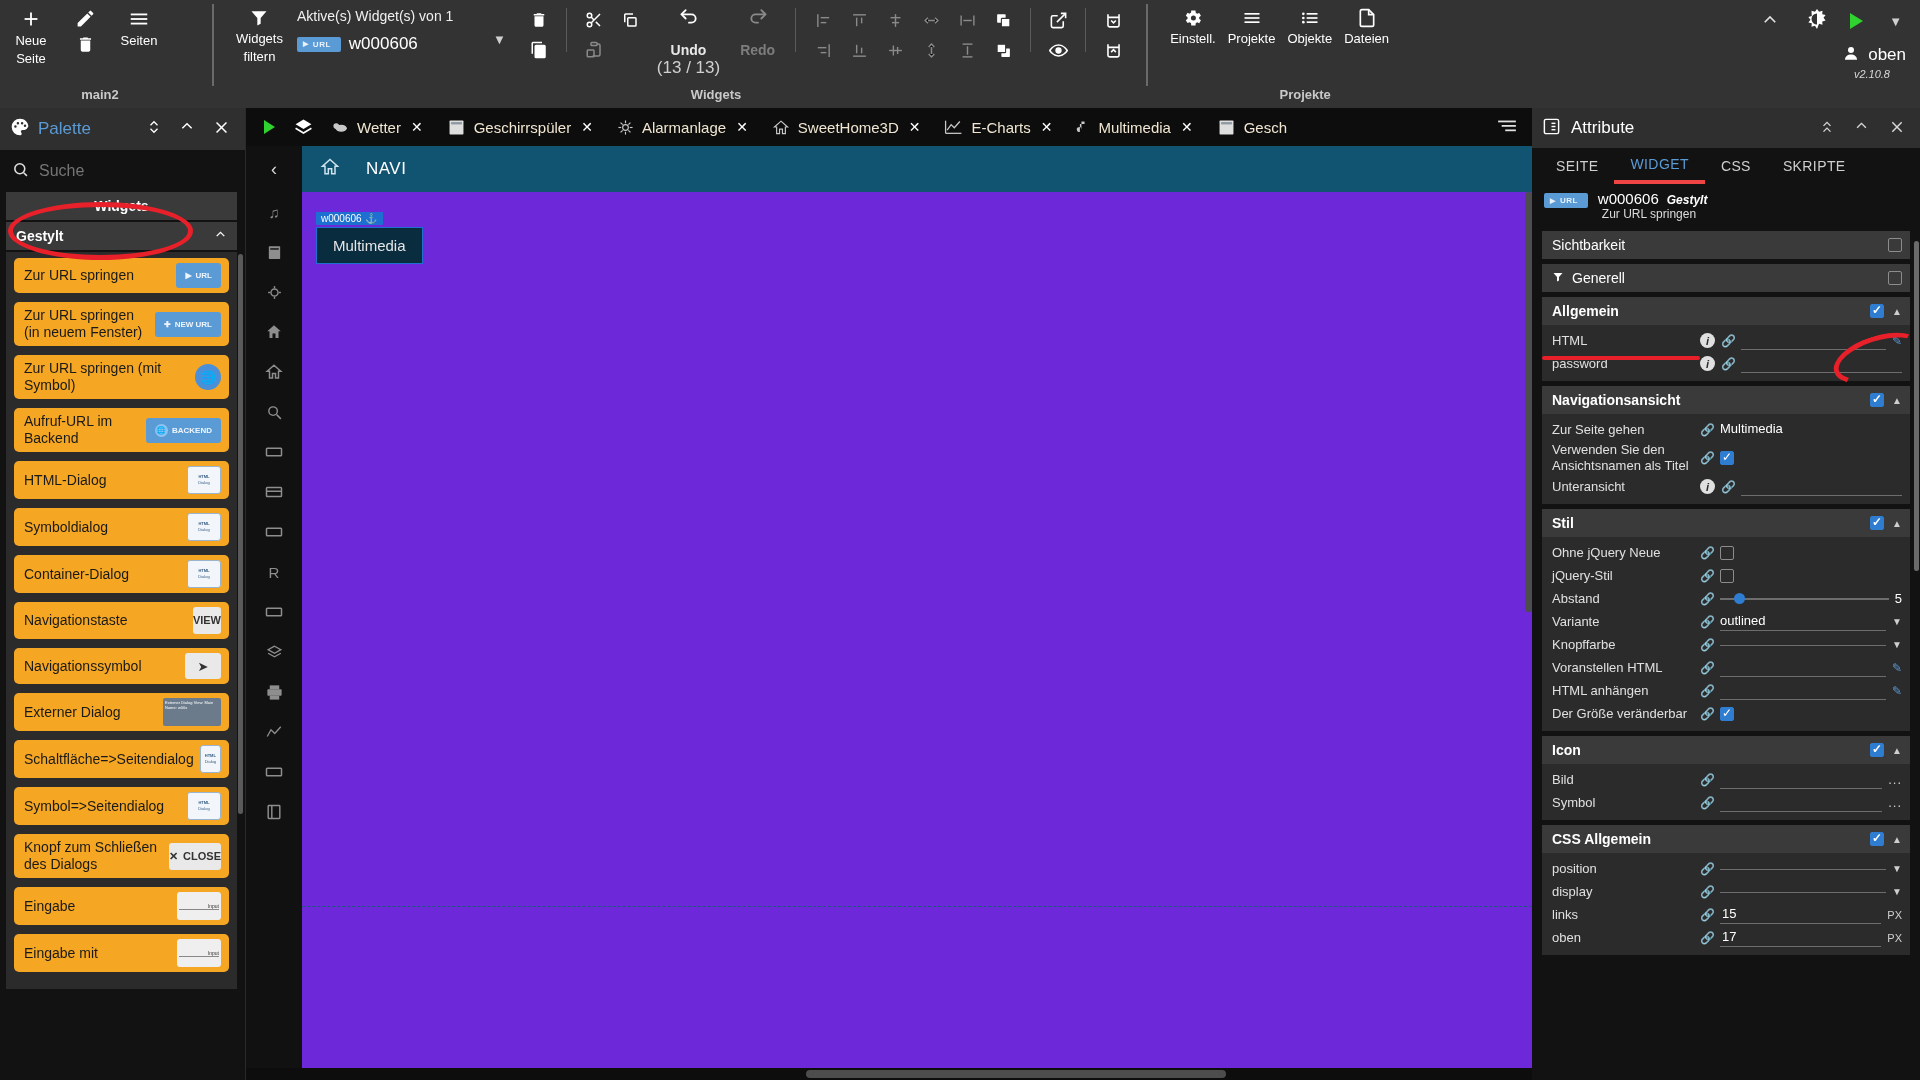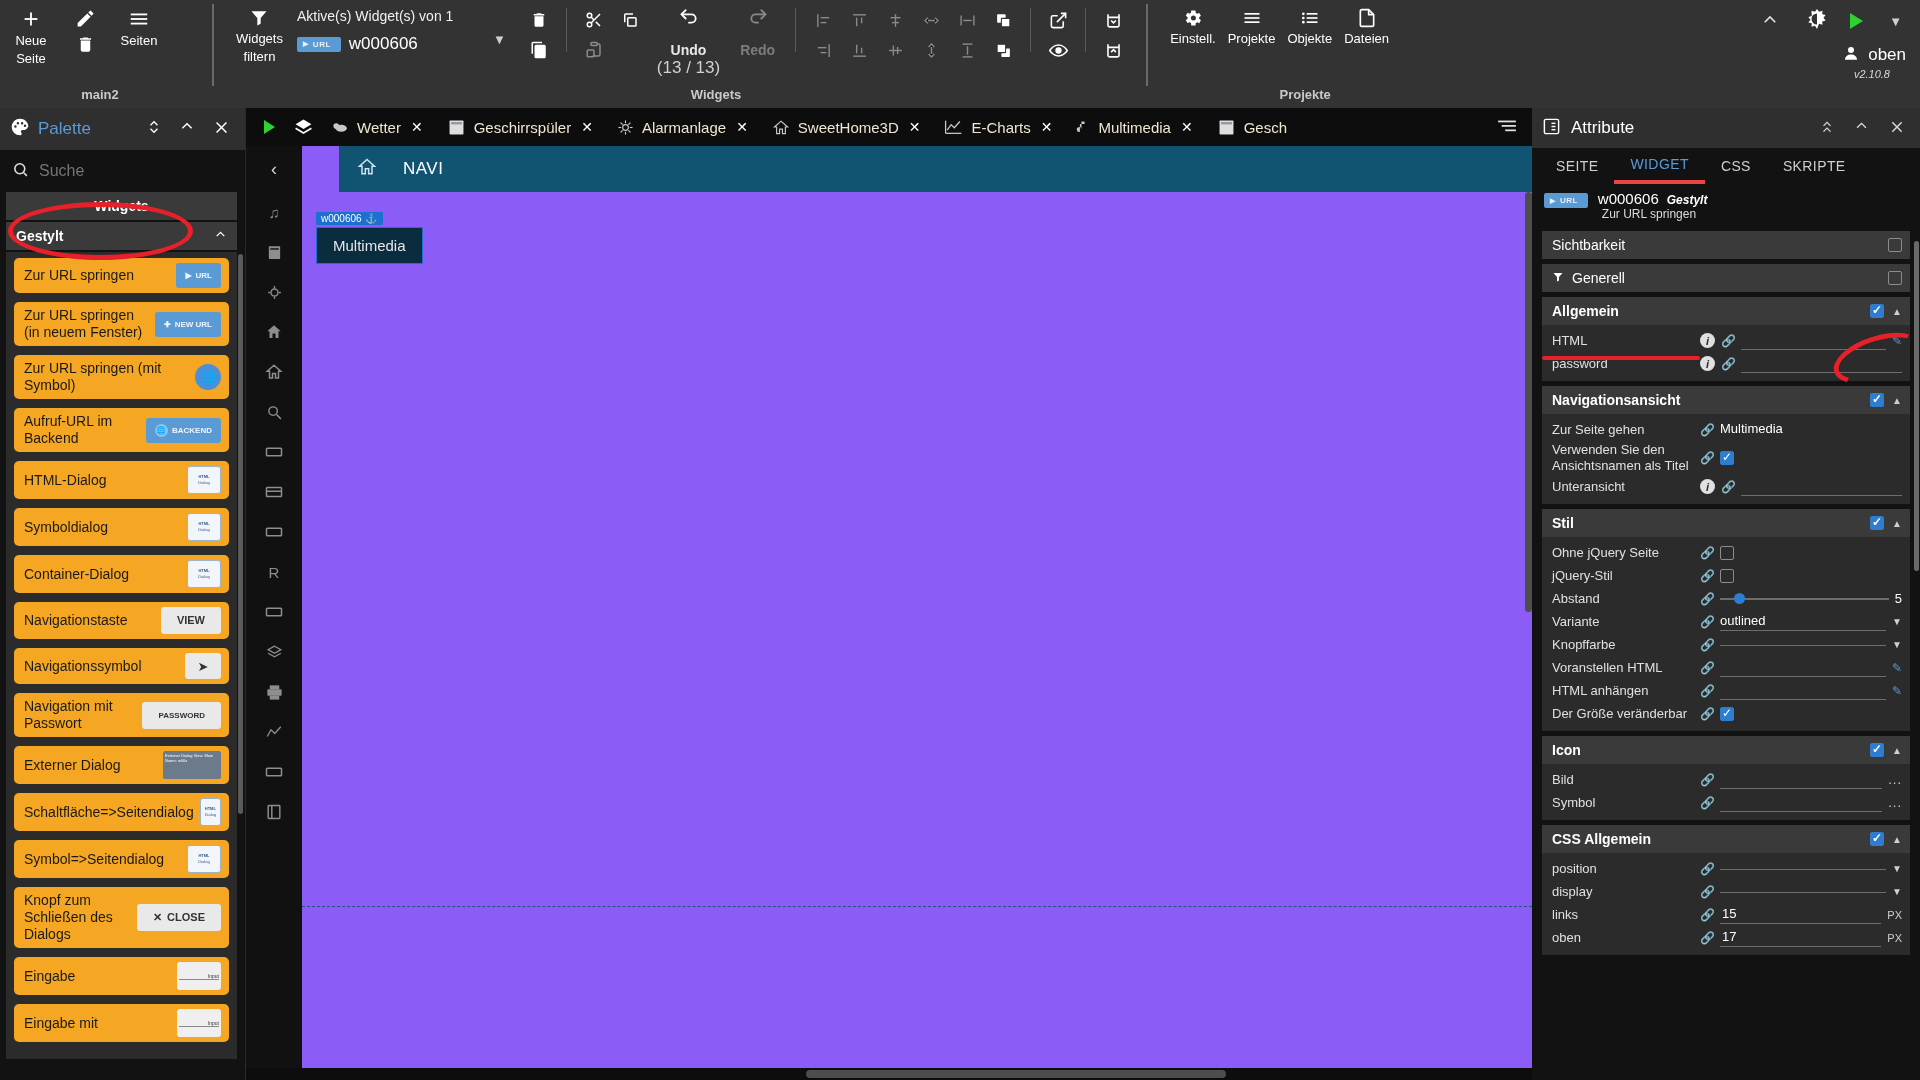--- a/index.html
+++ b/index.html
@@ -91,21 +91,21 @@
   }
   .pal-cat.partial { color: #ffffff; justify-content: center; background:#3a3a3a; }
   .pal-group { background: #2b2b2b; padding: 6px 8px 8px; }
   .pal-item {
     background: #f5a623; color: #1a1a1a; border-radius: 5px; margin-bottom: 9px;
     min-height: 34px; display: flex; align-items: center; justify-content: space-between;
     padding: 5px 8px 5px 10px; gap: 6px; cursor: grab; font-size: 14px; line-height: 17px;
   }
   .pal-item .lbl { flex: 1; }
   .chip-blue { background:#5b9bd5; color:#eef5fc; font-size:8px; font-weight:bold; padding:4px 9px; border-radius:3px; display:flex; align-items:center; gap:4px; white-space:nowrap; }
-  .chip-grey { background:#e9e9e9; color:#333; font-size:11px; font-weight:bold; padding:5px 16px; border-radius:3px; white-space:nowrap; display:flex;align-items:center;gap:5px; }
+  .chip-grey { background:#e9e9e9; color:#333; font-size:11px; font-weight:bold; padding:5px 0; border-radius:3px; white-space:nowrap; display:flex;align-items:center;gap:5px; }
   .chip-circle { width:26px;height:26px;border-radius:50%;background:#4a90d9;display:flex;align-items:center;justify-content:center;font-size:13px;color:#fff; }
   .chip-dlg { width:34px;height:28px;border-radius:3px;background:#f2f6fa;border:1px solid #9bb4cd;display:flex;flex-direction:column;align-items:center;justify-content:center;font-size:5px;color:#365d85;line-height:6px;overflow:hidden; }
   .chip-ext { width:58px;height:28px;border-radius:2px;background:#6b7b8c;font-size:4px;color:#fff;padding:2px;line-height:5px;overflow:hidden; }
   .chip-nav { background:#e9e9e9; color:#333; width:36px;height:26px;border-radius:3px;display:flex;align-items:center;justify-content:center;font-size:13px; }
   .chip-input { background:#efefef;color:#333;width:44px;height:28px;border-radius:3px;font-size:5px;padding:2px;display:flex;flex-direction:column;justify-content:center;line-height:6px; }
 
   
   .annot-ellipse {
     position: absolute; border: 5px solid #e8202a; border-radius: 50%;
     pointer-events: none; z-index: 40;
@@ -121,21 +121,21 @@
     font-size: 15px; color: #f0e6d2; cursor: pointer; white-space: nowrap;
   }
   .tab .tico { font-size: 15px; opacity: .92; display:flex;align-items:center; }
   .tab .tx { color: #ffffff; font-size: 14px; cursor: pointer; margin-left: 2px; }
   .tab-menu { margin-left: auto; padding: 0 14px; cursor: pointer; }
 
   .canvas-wrap { position: absolute; left: 0; right: 0; top: 38px; bottom: 12px; display: flex; }
   .canvas-left { width: 56px; background: #111111; display: flex; flex-direction: column; align-items: center; }
   .cl-back { height: 46px; display:flex;align-items:center;justify-content:center; width:100%; color:#d8d8d8; font-size:18px; cursor:pointer; }
   .cl-item { height: 40px; width: 100%; display: flex; align-items: center; justify-content: center; color: #8e8e8e; cursor: pointer; font-size: 15px; }
-  .canvas { flex: 1; position: relative; background: #8b5cf6; overflow: hidden; padding-left: 37px; }
+  .canvas { flex: 1; position: relative; background: #6d28d9; overflow: hidden; }
   .navi-bar { height: 46px; background: #115471; display: flex; align-items: center; padding-left: 18px; gap: 26px; }
   .navi-home { color: #cfe4ef; font-size: 17px; }
   .navi-title { color: #ffffff; font-size: 17px; letter-spacing: .5px; }
   .sel-widget { position: absolute; left: 14px; top: 62px; }
   .sel-tag {
     display: inline-flex; align-items: center; gap: 4px; background: #1d6fd0; color: #ffffff;
     font-size: 10px; padding: 1px 5px; border-radius: 1px;
   }
   .sel-box {
     border: 1px solid #1d6fd0; background: #0a2c3f; color: #e6e6e6;
@@ -624,26 +624,20 @@
           </div>
           <div class="pal-item">
             <span class="lbl">Navigationstaste</span>
             <span class="chip-grey">
               <span>VIEW</span>
             </span>
           </div>
           <div class="pal-item">
             <span class="lbl">Navigationssymbol</span>
             <span class="chip-nav">➤</span>
-          </div>
-          <div class="pal-item">
-            <span class="lbl">Navigation mit Passwort</span>
-            <span class="chip-grey" style="font-size:8px">
-              <span>PASSWORD</span>
-            </span>
           </div>
           <div class="pal-item">
             <span class="lbl">Externer Dialog</span>
             <span class="chip-ext">Externer Dialog View: Main Name: w00x</span>
           </div>
           <div class="pal-item">
             <span class="lbl">Schaltfläche=&gt;Seitendialog</span>
             <span class="chip-dlg">
               <b style="font-size:4px">HTML</b>
               <span style="font-size:4px">Dialog</span>
@@ -1036,21 +1030,21 @@
           <div class="sec">
             <div class="sec-head bold">
               <span>Stil</span>
               <span class="sp">
                 <span class="cb on"></span>
                 <span class="chev">▲</span>
               </span>
             </div>
             <div class="sec-body">
               <div class="row">
-                <span class="lbl">Ohne jQuery Seite</span>
+                <span class="lbl">Ohne jQuery Neue</span>
                 <span class="link">🔗</span>
                 <span class="fld">
                   <span class="cb"></span>
                 </span>
               </div>
               <div class="row">
                 <span class="lbl">jQuery-Stil</span>
                 <span class="link">🔗</span>
                 <span class="fld">
                   <span class="cb"></span>

